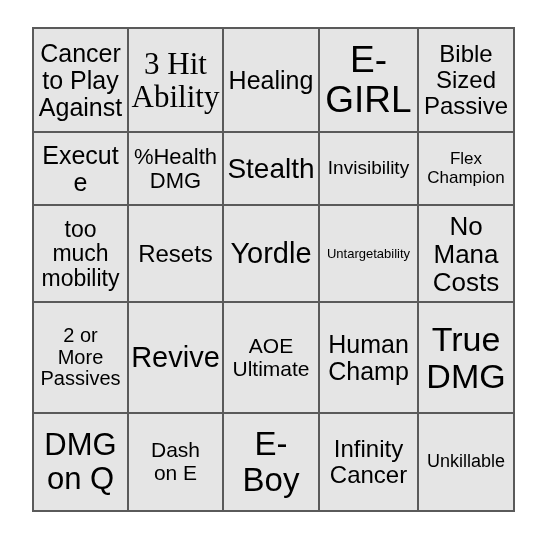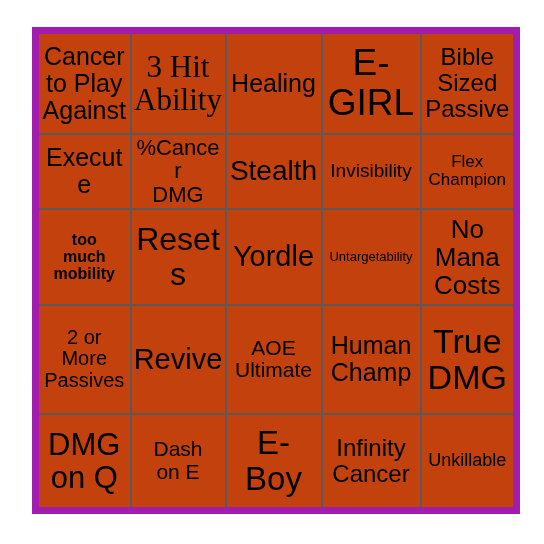--- a/index.html
+++ b/index.html
@@ -15,22 +15,22 @@
     overflow: hidden;
   }
   #bingo-card {
     position: absolute;
     left: 32px;
     top: 27px;
     width: 481px;
     height: 485px;
     border-collapse: collapse;
     table-layout: fixed;
-    border: 7px solid #a21caf;
-    background: #c2410c;
+    border: 2px solid #a21caf;
+    background: #e5e5e5;
   }
   #bingo-card col.c0 { width: 95px; }
   #bingo-card col.c1 { width: 95px; }
   #bingo-card col.c2 { width: 96px; }
   #bingo-card col.c3 { width: 99px; }
   #bingo-card col.c4 { width: 96px; }
   #bingo-card tr.r0 { height: 103px; }
   #bingo-card tr.r1 { height: 72px; }
   #bingo-card tr.r2 { height: 96px; }
   #bingo-card tr.r3 { height: 109px; }
@@ -83,42 +83,42 @@
           <span class="cell-text" style="font-size: 24px;">Bible
 Sized
 Passive</span>
         </td>
     </tr>
     <tr class="r1">
       <td>
           <span class="cell-text" style="font-size: 25px;">Execute</span>
         </td>
       <td>
-          <span class="cell-text" style="font-size: 22px;">%Cancer
+          <span class="cell-text" style="font-size: 22px;">%Health
 DMG</span>
         </td>
       <td>
           <span class="cell-text" style="font-size: 28px;">Stealth</span>
         </td>
       <td>
           <span class="cell-text" style="font-size: 19px;">Invisibility</span>
         </td>
       <td>
           <span class="cell-text" style="font-size: 17px;">Flex
 Champion</span>
         </td>
     </tr>
     <tr class="r2">
       <td>
-          <span class="cell-text" style="font-size: 16px; font-weight: bold;">too
+          <span class="cell-text" style="font-size: 23px;">too
 much
 mobility</span>
         </td>
       <td>
-          <span class="cell-text" style="font-size: 32px;">Resets</span>
+          <span class="cell-text" style="font-size: 24px;">Resets</span>
         </td>
       <td>
           <span class="cell-text" style="font-size: 29px;">Yordle</span>
         </td>
       <td>
           <span class="cell-text" style="font-size: 13px;">Untargetability</span>
         </td>
       <td>
           <span class="cell-text" style="font-size: 26px;">No
 Mana

